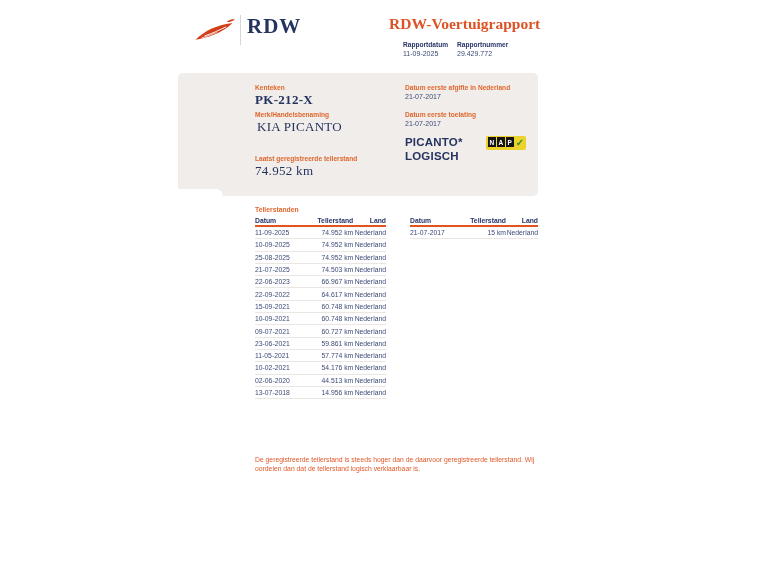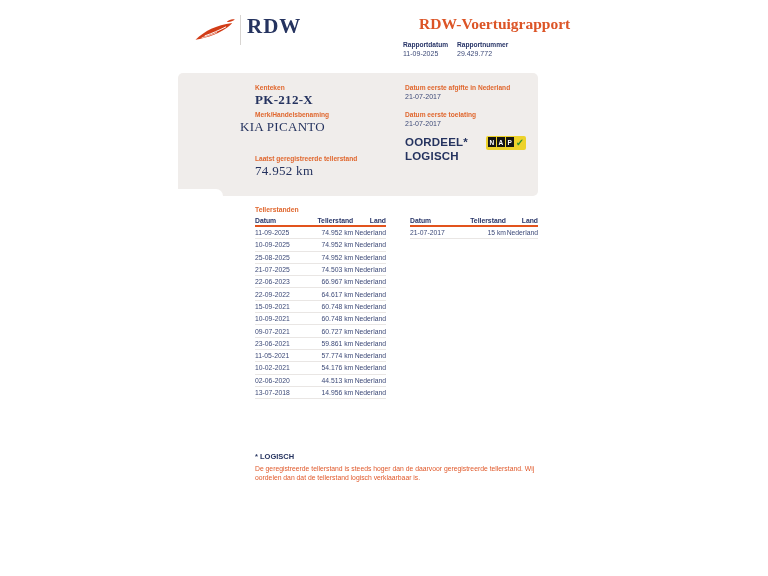--- a/index.html
+++ b/index.html
@@ -4,21 +4,21 @@
 <style>
   html,body{margin:0;padding:0;background:#fff;}
   .page{position:relative;width:768px;height:513px;background:#ffffff;overflow:hidden;
         font-family:"Liberation Sans",sans-serif;color:#2e3c6e;}
   
   .logo-wrap{position:absolute;left:194px;top:12px;width:200px;height:40px;}
   .logo-wing{position:absolute;left:0;top:2px;width:42px;height:34px;}
   .logo-divider{position:absolute;left:46px;top:3px;width:1px;height:30px;background:#d8d5d2;}
   .logo-text{position:absolute;left:53px;top:2px;font-family:"Liberation Serif",serif;
              font-size:21px;font-weight:600;letter-spacing:1px;color:#25335f;}
-  .report-title{position:absolute;left:419px;top:15px;font-family:"Liberation Serif",serif;
+  .report-title{position:absolute;left:389px;top:15px;font-family:"Liberation Serif",serif;
                 font-size:15.5px;font-weight:700;color:#dc5426;}
   .meta-label{position:absolute;font-size:6.6px;font-weight:700;color:#273467;}
   .meta-value{position:absolute;font-size:7px;color:#3d4a78;}
   
   .panel{position:absolute;left:178px;top:73px;width:360px;height:123px;
          background:#f0edeb;border-radius:5px;}
   .panel-notch{position:absolute;left:0;bottom:0;width:45px;height:7px;background:#ffffff;
                border-top-right-radius:8px;}
   .p-label{position:absolute;font-size:6.6px;font-weight:700;color:#e0672e;}
   .p-value-big{position:absolute;font-family:"Liberation Serif",serif;font-size:13px;
@@ -72,33 +72,33 @@
   <div class="meta-label" style="left:457px;top:41px;">Rapportnummer</div>
   <div class="meta-value" style="left:457px;top:50px;">29.429.772</div>
 
   <div class="panel">
     <div class="panel-notch"></div>
 
     <div class="p-label" style="left:77px;top:11px;">Kenteken</div>
     <div class="p-value-big" style="left:77px;top:19px;font-weight:bold;">PK-212-X</div>
 
     <div class="p-label" style="left:77px;top:38px;">Merk/Handelsbenaming</div>
-    <div class="p-value-big" style="left:62px;top:46px;text-align:center;">KIA PICANTO</div>
+    <div class="p-value-big" style="left:79px;top:46px;text-align:center;">KIA PICANTO</div>
 
     <div class="p-label" style="left:77px;top:82px;">Laatst geregistreerde tellerstand</div>
     <div class="p-value-big" style="left:77px;top:90px;">74.952 km</div>
 
     <div class="p-label" style="left:227px;top:11px;">Datum eerste afgifte in Nederland</div>
     <div class="p-value-sm" style="left:227px;top:20px;">21-07-2017</div>
 
     <div class="p-label" style="left:227px;top:38px;">Datum eerste toelating</div>
     <div class="p-value-sm" style="left:227px;top:47px;">21-07-2017</div>
 
     <div class="p-oordeel">
-      <span>OORDEEL*</span><br>
+      <span>PICANTO*</span><br>
       <span>LOGISCH</span>
     </div>
 
     <div class="nap">
       <span class="nap-sq">N</span>
       <span class="nap-sq">A</span>
       <span class="nap-sq">P</span>
       <span class="nap-check">✓</span>
     </div>
   </div>
@@ -193,21 +193,20 @@
     <div>
         <div class="t-row">
           <div class="t-cell">21-07-2017</div>
           <div class="t-cell">15 km</div>
           <div class="t-cell">Nederland</div>
         </div>
       </div>
   </div>
 
   <div class="footnote">
-    <div class="footnote-title">* LOGISCH</div>
     <div class="footnote-text">De geregistreerde tellerstand is steeds hoger dan de daarvoor geregistreerde tellerstand. Wij oordelen dan dat de tellerstand logisch verklaarbaar is.</div>
   </div>
 
   <div class="foot-line" style="left:232px;top:528px;">
     <div>Postbus 30000</div>
     <div>9640 RA Veendam</div>
   </div>
   <div class="foot-line" style="left:305px;top:528px;">
     <div>Telefoon 088 008 74 47</div>
     <div>www.rdw.nl</div>

